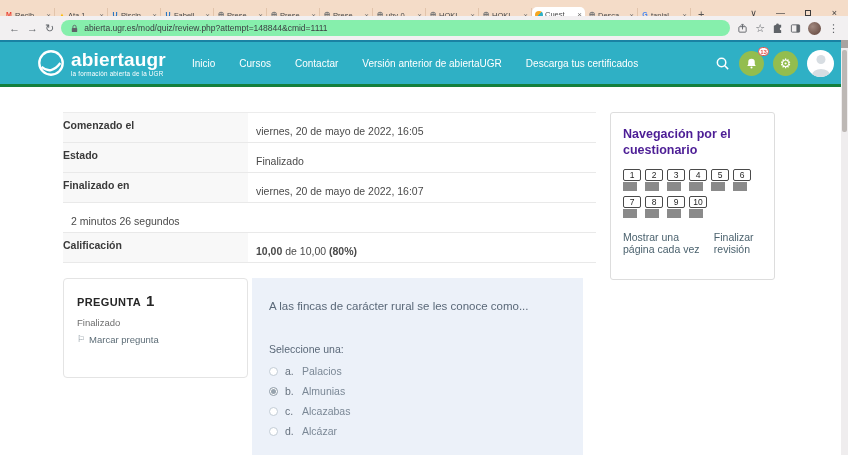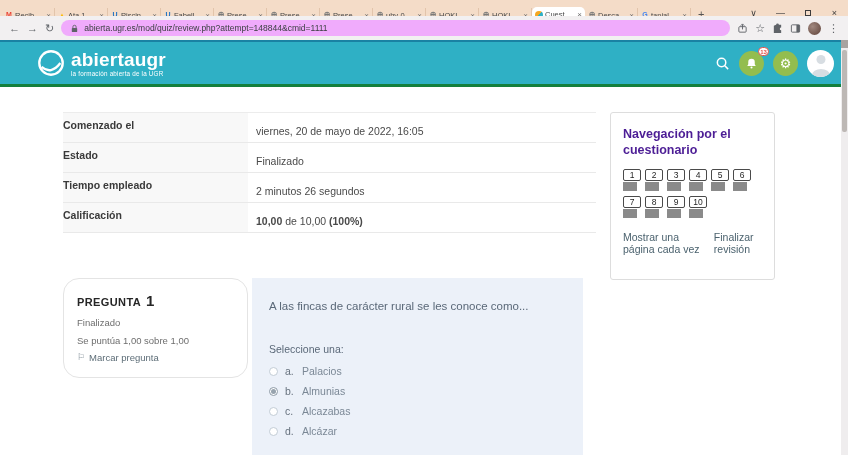--- a/index.html
+++ b/index.html
@@ -20,21 +20,21 @@
   .fav-site{background:linear-gradient(135deg,#f5a623 45%,#2fb0c5 45%);border-radius:50%;}
   .tab-label{flex:1;white-space:nowrap;overflow:hidden;}
   .tab-close{font-size:8px;color:#6b6b6b;flex:0 0 auto;}
   .newtab{font-size:11px;color:#555;line-height:16px;margin-left:7px;}
   .wincontrols{margin-left:auto;display:flex;height:16px;}
   .wc{width:27px;text-align:center;font-size:9px;color:#3c3c3c;line-height:15px;}
   .wc-max i{display:inline-block;width:6px;height:6px;border:1px solid #3c3c3c;}
 
   .toolbar{position:absolute;top:16px;left:0;right:0;height:24px;background:#f2f0f1;display:flex;align-items:center;gap:7px;padding:0 9px;}
   .tbicon{font-size:11px;color:#5f6368;line-height:1;}
-  .urlbar{flex:1;height:16px;background:#f0abfc;border-radius:8px;display:flex;align-items:center;gap:5px;padding:0 9px;font-size:8.5px;color:#3c4043;overflow:hidden;white-space:nowrap;}
+  .urlbar{flex:1;height:16px;background:#86efac;border-radius:8px;display:flex;align-items:center;gap:5px;padding:0 9px;font-size:8.5px;color:#3c4043;overflow:hidden;white-space:nowrap;}
   .avatar-toolbar{width:13px;height:13px;border-radius:50%;background:radial-gradient(circle at 35% 35%,#a1887f,#5d4037);flex:0 0 auto;}
 
   
   .siteheader{position:absolute;top:40px;left:0;right:0;height:47px;background:#2fb0c5;border-top:2px solid #1a82a3;border-bottom:3px solid #15803d;display:flex;align-items:center;padding:0 14px 0 36px;}
   .logo{display:flex;align-items:center;gap:5px;}
   .logo-txt .lname{font-size:19px;font-weight:bold;color:#fff;letter-spacing:.2px;line-height:1;}
   .logo-txt .ltag{font-size:6.3px;color:#fff;margin-top:1px;letter-spacing:.2px;}
   #mainnav{display:flex;gap:24px;margin-left:26px;}
   .navitem{font-size:10px;color:#fff;text-decoration:none;white-space:nowrap;}
   .hdr-right{margin-left:auto;display:flex;align-items:center;gap:9px;}
@@ -56,21 +56,21 @@
   .quiznav{position:absolute;left:610px;top:112px;width:165px;height:168px;background:#fff;border:1px solid #ddd;border-radius:3px;padding:13px 12px;}
   .qn-title{font-size:12.5px;font-weight:bold;color:#4c1d95;line-height:1.3;}
   #qnav-buttons{margin-top:10px;display:flex;flex-wrap:wrap;gap:5px 4px;width:130px;}
   .qbtn{width:18px;cursor:pointer;}
   .qbtn-num{height:12px;border:1px solid #4a4a4a;border-radius:2px;background:#fff;font-size:8.5px;color:#1f1f1f;text-align:center;line-height:11px;}
   .qbtn-bar{width:14px;height:9px;background:#8a8a8a;margin-top:1px;}
   #qnav-links{margin-top:13px;display:flex;flex-direction:row;gap:8px;}
   .qlink{font-size:10.5px;color:#4b626e;text-decoration:none;}
 
   
-  .qinfo{position:absolute;left:63px;top:278px;width:185px;height:100px;border:1px solid #e4e4e4;border-radius:16px;background:#fff;padding:13px 13px;}
+  .qinfo{position:absolute;left:63px;top:278px;width:185px;height:100px;border:1px solid #e4e4e4;border-radius:4px;background:#fff;padding:13px 13px;}
   .qi-title{font-size:11px;font-weight:bold;color:#262626;letter-spacing:.4px;}
   .qi-num{font-size:15px;margin-left:5px;}
   .qi-meta{margin-top:7px;font-size:9.5px;color:#6e6e6e;}
   .qi-flag{margin-top:6px;font-size:9.5px;color:#5d6d77;display:flex;align-items:center;gap:4px;}
   .flagglyph{font-size:9px;color:#74828c;line-height:1;}
 
   
   .qcontent{position:absolute;left:252px;top:278px;width:331px;height:177px;background:#ecf1f9;padding:22px 17px 0 17px;}
   .qtext{font-size:11.5px;color:#5a6878;}
   .qprompt{margin-top:31px;font-size:10.5px;color:#5a6878;}
@@ -198,20 +198,27 @@
   <div class="logo">
     <svg width="30" height="30" viewBox="0 0 32 32" fill="none" stroke="#fff">
         <circle cx="16" cy="16" r="12.5" stroke-width="2.5"></circle>
         <path d="M6 20 q10 9 20 -4" stroke-width="2.5"></path>
       </svg>
     <div class="logo-txt">
       <div class="lname">abiertaugr</div>
       <div class="ltag">la formación abierta de la UGR</div>
     </div>
   </div>
+  <nav id="mainnav">
+      <a class="navitem">Inicio</a>
+      <a class="navitem">Cursos</a>
+      <a class="navitem">Contactar</a>
+      <a class="navitem">Versión anterior de abiertaUGR</a>
+      <a class="navitem">Descarga tus certificados</a>
+    </nav>
   <div class="hdr-right">
     <svg width="15" height="15" viewBox="0 0 16 16" fill="none" stroke="#fff" stroke-width="1.6">
         <circle cx="7" cy="7" r="4.5"></circle>
         <path d="M10.5 10.5 L14 14"></path>
       </svg>
     <span class="circle">
       <svg width="13" height="13" viewBox="0 0 16 16" fill="#fff">
           <path d="M8 2 a4 4 0 0 0 -4 4 v3 l-1.2 2 h10.4 L12 9 V6 a4 4 0 0 0 -4 -4 z"></path>
           <circle cx="8" cy="13" r="1.3"></circle>
         </svg>
@@ -230,26 +237,29 @@
 <div id="summary">
     <div class="srow">
       <div class="slabel">Comenzado el</div>
       <div class="svalue">viernes, 20 de mayo de 2022, 16:05</div>
     </div>
     <div class="srow">
       <div class="slabel">Estado</div>
       <div class="svalue">Finalizado</div>
     </div>
     <div class="srow">
-      <div class="slabel">Tiempo empleado</div>
+      <div class="slabel">Finalizado en</div>
+      <div class="svalue">viernes, 20 de mayo de 2022, 16:07</div>
+    </div>
+    <div class="srow">
       <div class="svalue">2 minutos 26 segundos</div>
     </div>
     <div class="srow">
       <div class="slabel">Calificación</div>
-      <div class="svalue"><span class="b">10,00</span><span> de 10,00 </span><span class="b">(100%)</span></div>
+      <div class="svalue"><span class="b">10,00</span><span> de 10,00 </span><span class="b">(80%)</span></div>
     </div>
   </div>
 
 <aside class="quiznav">
   <div class="qn-title">Navegación por el cuestionario</div>
   <div id="qnav-buttons">
       <div class="qbtn">
         <div class="qbtn-num">1</div>
         <div class="qbtn-bar"></div>
       </div>
@@ -294,21 +304,20 @@
       <a class="qlink">Mostrar una página cada vez</a>
       <a class="qlink">Finalizar revisión</a>
     </div>
 </aside>
 
 <div class="qinfo">
   <div>
     <span class="qi-title">PREGUNTA</span><span class="qi-title qi-num">1</span>
   </div>
   <div class="qi-meta">Finalizado</div>
-  <div class="qi-meta">Se puntúa 1,00 sobre 1,00</div>
   <div class="qi-flag">
     <span class="flagglyph">⚐</span>
     <span>Marcar pregunta</span>
   </div>
 </div>
 
 <div class="qcontent">
   <div class="qtext">A las fincas de carácter rural se les conoce como...</div>
   <div class="qprompt">Seleccione una:</div>
   <div id="options">

